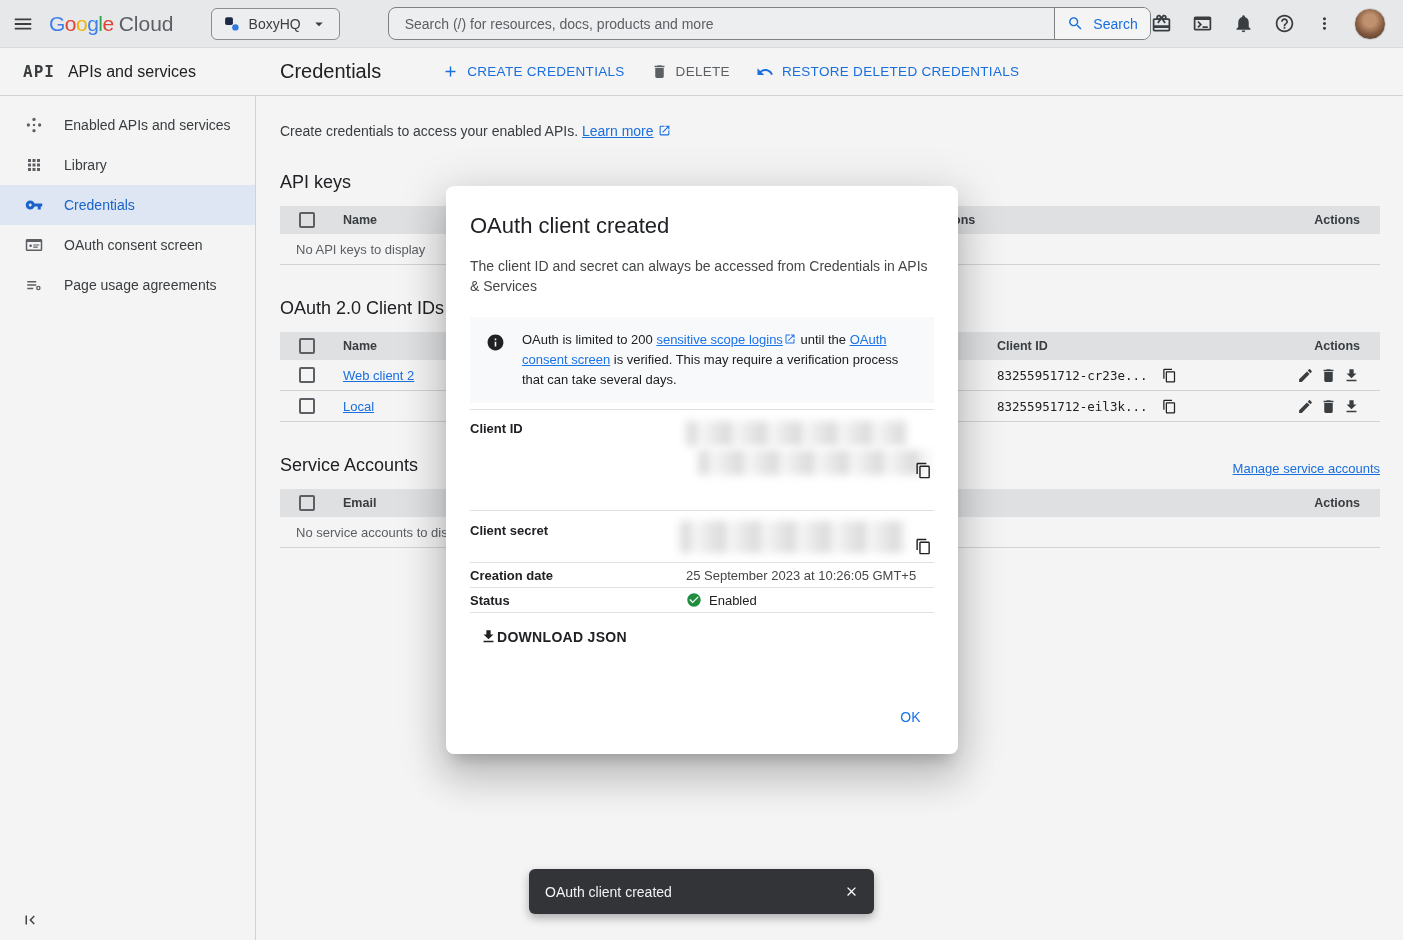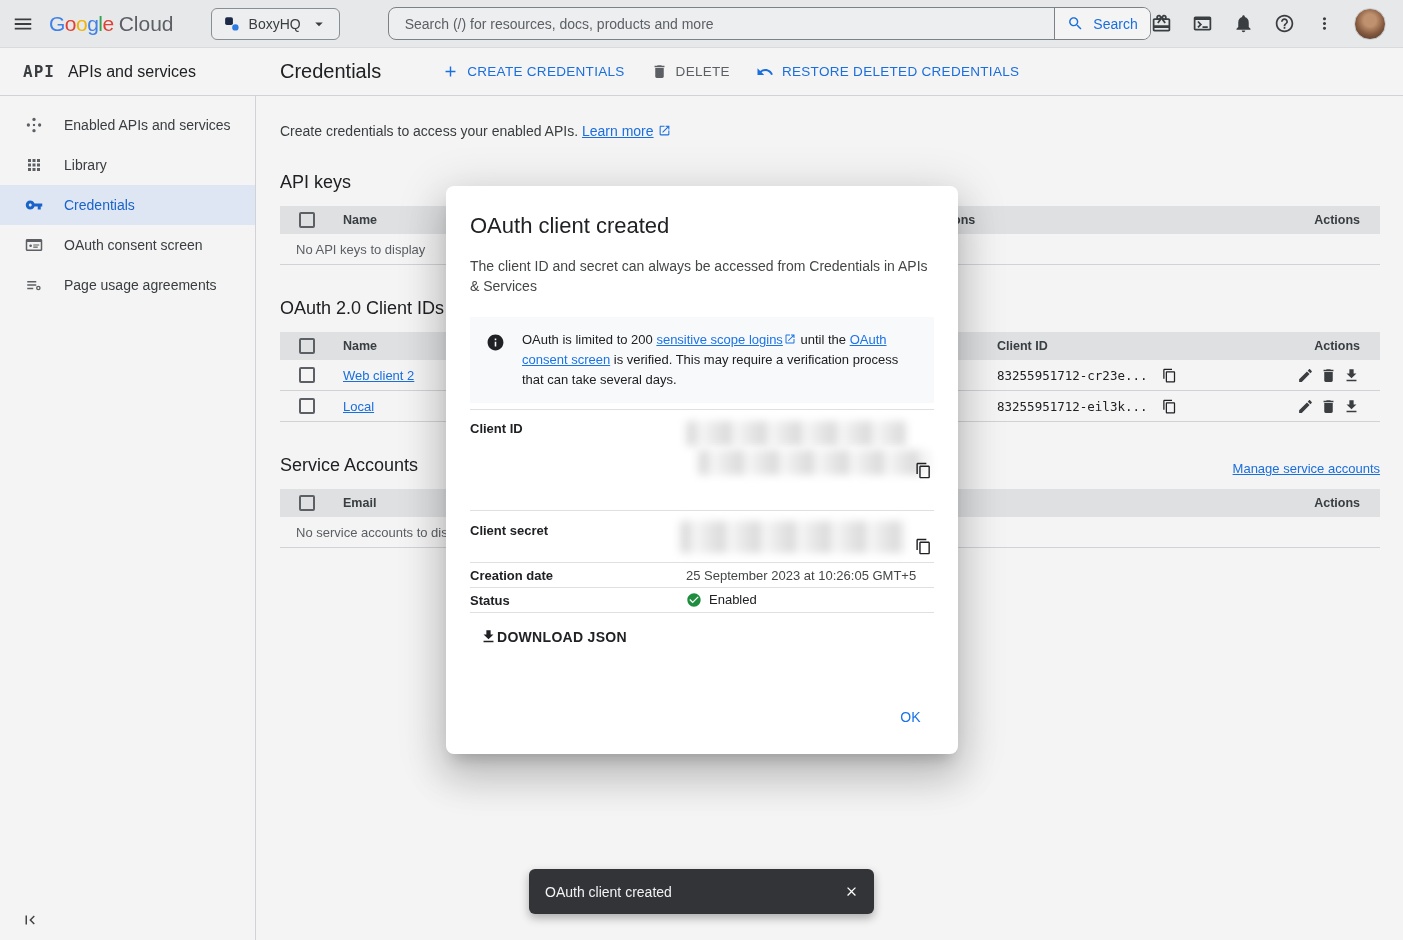--- a/index.html
+++ b/index.html
@@ -87,21 +87,21 @@
   .frow-secret{height:52px;padding-top:12px;}
   .frow-line{height:25px;align-items:center;}
   .frow-line .fvalue{display:flex;align-items:center;color:#444746;}
   .redact{position:absolute;border-radius:3px;background:repeating-linear-gradient(90deg,#dddddd 0 11px,#f4f4f4 11px 23px,#e7e7e7 23px 35px);filter:blur(4px);}
   .redact-id-1{left:0;top:0;width:220px;height:25px;}
   .redact-id-2{left:12px;top:29px;width:233px;height:25px;}
   .redact-secret{left:-6px;top:-2px;width:226px;height:32px;}
   .copy-btn{position:absolute;color:#202124;}
   .copy-id{right:2px;bottom:31px;}
   .copy-secret{right:2px;bottom:7px;}
-  .status-wrap{display:flex;align-items:flex-start;color:#202124;}
+  .status-wrap{display:flex;align-items:center;color:#202124;}
   .status-ico{color:#1e8e3e;margin-right:7px;display:flex;}
   .dl-btn{display:inline-flex;align-items:center;gap:0;margin:15px 0 0 10px;font-size:14px;font-weight:bold;letter-spacing:.3px;color:#202124;align-self:flex-start;}
   .modal-actions{margin-top:auto;align-self:flex-end;}
   .ok-btn{color:#1a73e8;font-size:14px;font-weight:500;letter-spacing:.3px;padding:9px 13px;}
 
   
   .toast{position:absolute;left:529px;top:869px;width:345px;height:45px;background:#333438;border-radius:6px;display:flex;align-items:center;z-index:20;box-shadow:0 4px 10px rgba(0,0,0,.3);}
   .toast-msg{flex:1;padding-left:16px;font-size:14px;color:#f1f3f4;}
   .toast-close{width:46px;height:45px;display:flex;align-items:center;justify-content:center;color:#ffffff;cursor:pointer;}
 </style>

